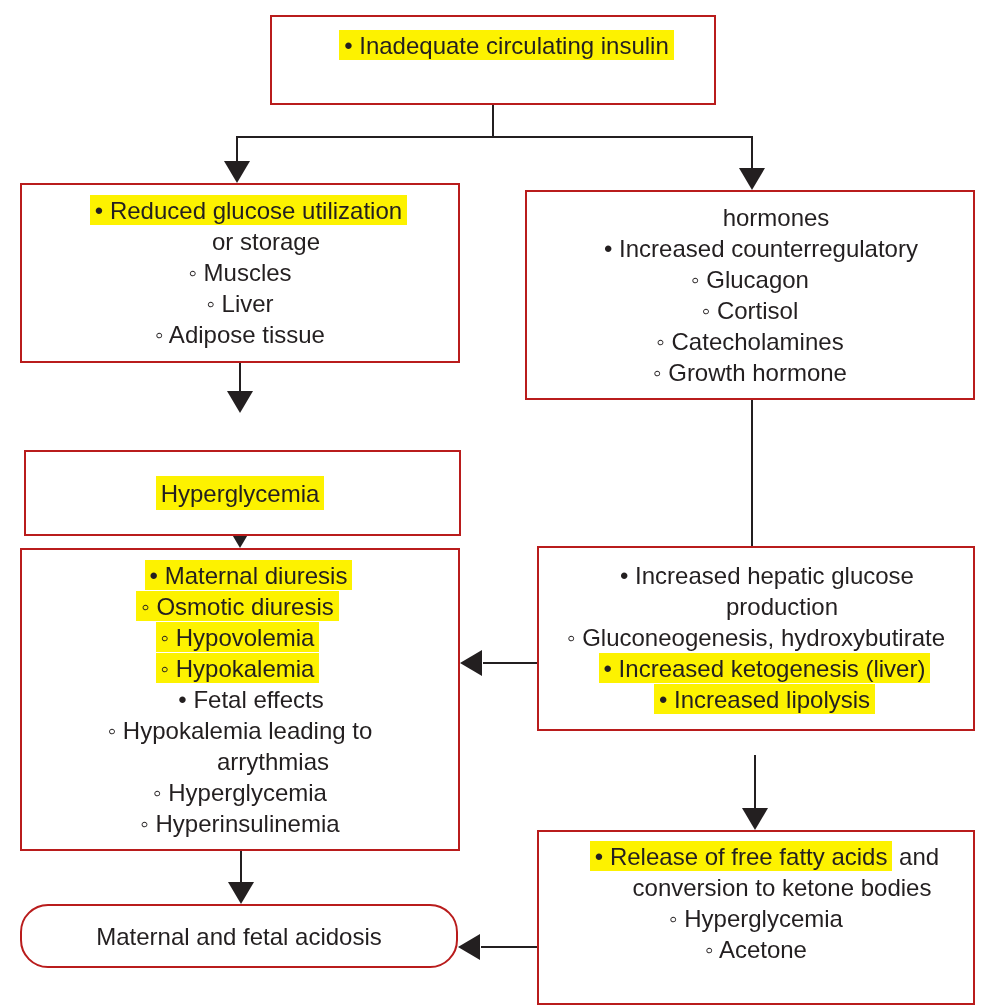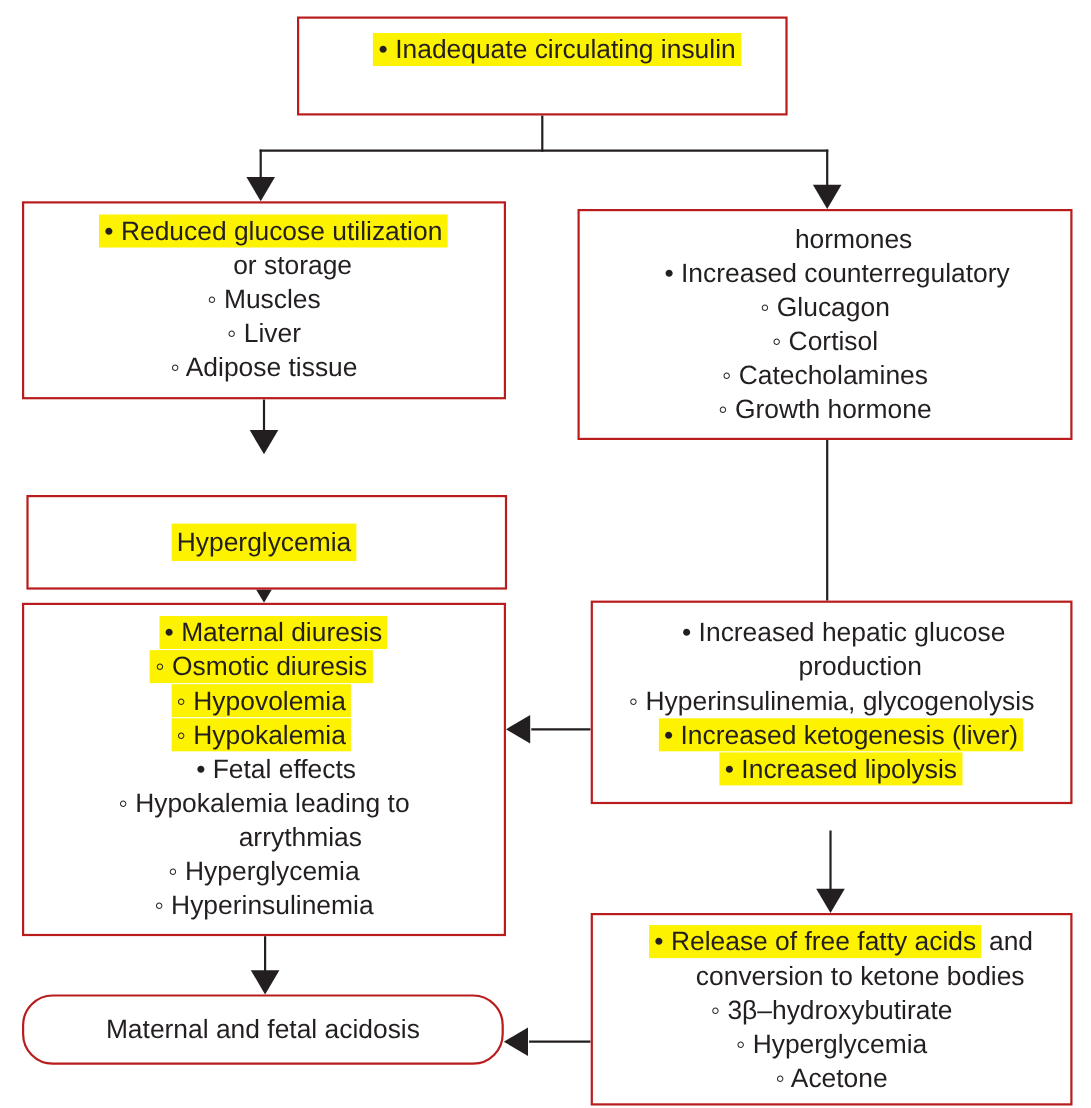--- a/index.html
+++ b/index.html
@@ -122,28 +122,27 @@
   <div class="line b1"><span>• Fetal effects</span></div>
   <div class="line b2"><span>◦ Hypokalemia leading to</span></div>
   <div class="line c2"><span>arrythmias</span></div>
   <div class="line b2"><span>◦ Hyperglycemia</span></div>
   <div class="line b2"><span>◦ Hyperinsulinemia</span></div>
 </div>
 
 <div class="box" style="left:537px; top:546px; width:438px; height:185px; padding-top:12px;">
   <div class="line b1"><span>• Increased hepatic glucose</span></div>
   <div class="line c1"><span>production</span></div>
-  <div class="line b2"><span>◦ Hyperinsulinemia, glycogenolysis</span></div>
+  <div class="line b2"><span>◦ Gluconeogenesis, hydroxybutirate</span></div>
   <div class="line b1"><span class="hl">• Increased ketogenesis (liver)</span></div>
   <div class="line b1"><span class="hl">• Increased lipolysis</span></div>
 </div>
 
 <div class="box" style="left:537px; top:830px; width:438px; height:175px; padding-top:9px;">
   <div class="line b1"><span class="hl">• Release of free fatty acids</span><span> and</span></div>
   <div class="line c1"><span>conversion to ketone bodies</span></div>
-  <div class="line b2"><span>◦ 3β–hydroxybutirate</span></div>
   <div class="line b2"><span>◦ Hyperglycemia</span></div>
   <div class="line b2"><span>◦ Acetone</span></div>
 </div>
 
 <div class="box center-box" style="left:20px; top:904px; width:438px; height:64px;border-radius:28px;">
   <span>Maternal and fetal acidosis</span>
 </div>
 
 </body></html>

